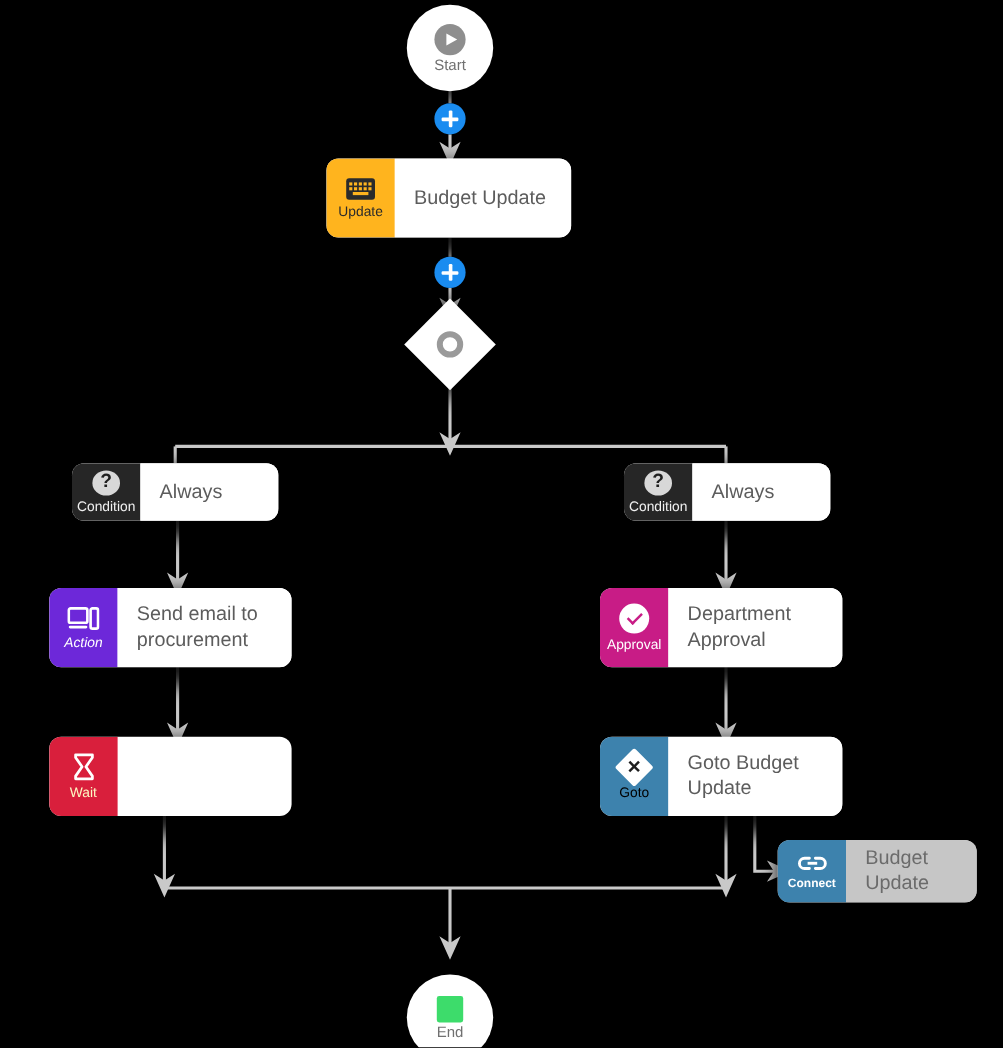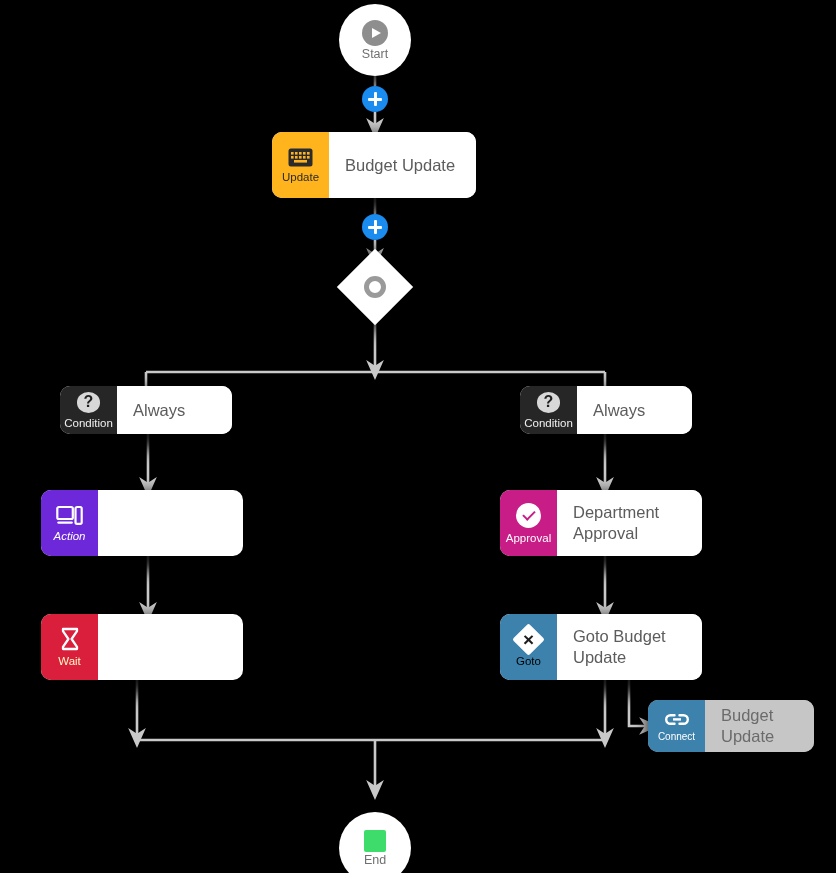--- a/index.html
+++ b/index.html
@@ -163,21 +163,21 @@
   .badge-input    { background: #ffb41e; color: #2b2b2b; }
   .badge-cond     { background: #262626; color: #f0f0f0; }
   .badge-action   { background: #6d28d9; color: #ffffff; font-style: italic; }
   .badge-wait     { background: #d91f3c; color: #fef9c3; }
   .badge-approval { background: #c81c86; color: #ffffff; }
   .badge-goto     { background: #3d82ad; color: #000000; }
   .badge-connect  { background: #3d82ad; color: #ffffff; }
 
   .card.connect { background: #c6c6c6; }
   .card.connect .body { background: #c6c6c6; color: #6b6b6b; }
-  .card.connect .badge-label { font-size: 10px; }
+  .card.connect .badge-label { font-size: 10px; font-weight: bold; }
 
   
   .icon-sq { display: block; }
 
   .qmark {
     width: 23px; height: 23px;
     border-radius: 50%;
     background: #d8d8d8;
     color: #1f1f1f;
     font-size: 16px;
@@ -320,20 +320,26 @@
 
   <div class="card" style="left:41px; top:490px; width:202px; height:66px;">
     <div class="badge badge-action">
       <svg class="icon-sq" width="27" height="21" viewBox="0 0 27 21">
         <rect x="1.3" y="2" width="15.5" height="12" rx="1.6" fill="none" stroke="#ffffff" stroke-width="2.2"></rect>
         <rect x="1.3" y="16.4" width="15.5" height="2.4" rx="1.2" fill="#ffffff"></rect>
         <rect x="19.5" y="2" width="6.2" height="16.8" rx="1.6" fill="none" stroke="#ffffff" stroke-width="2.2"></rect>
       </svg>
       <div class="badge-label">Action</div>
     </div>
+    <div class="body">
+      <div>
+        <span>Send email to</span>
+        <span>procurement</span>
+      </div>
+    </div>
   </div>
 
   <div class="card" style="left:41px; top:614px; width:202px; height:66px;">
     <div class="badge badge-wait">
       <svg class="icon-sq" width="20" height="24" viewBox="0 0 20 24">
         <path d="M3,2 L17,2 L17,4.2 L11.6,12 L17,19.8 L17,22 L3,22 L3,19.8 L8.4,12 L3,4.2 Z" fill="none" stroke="#ffffff" stroke-width="2.3" stroke-linejoin="round"></path>
       </svg>
       <div class="badge-label">Wait</div>
     </div>
   </div>

